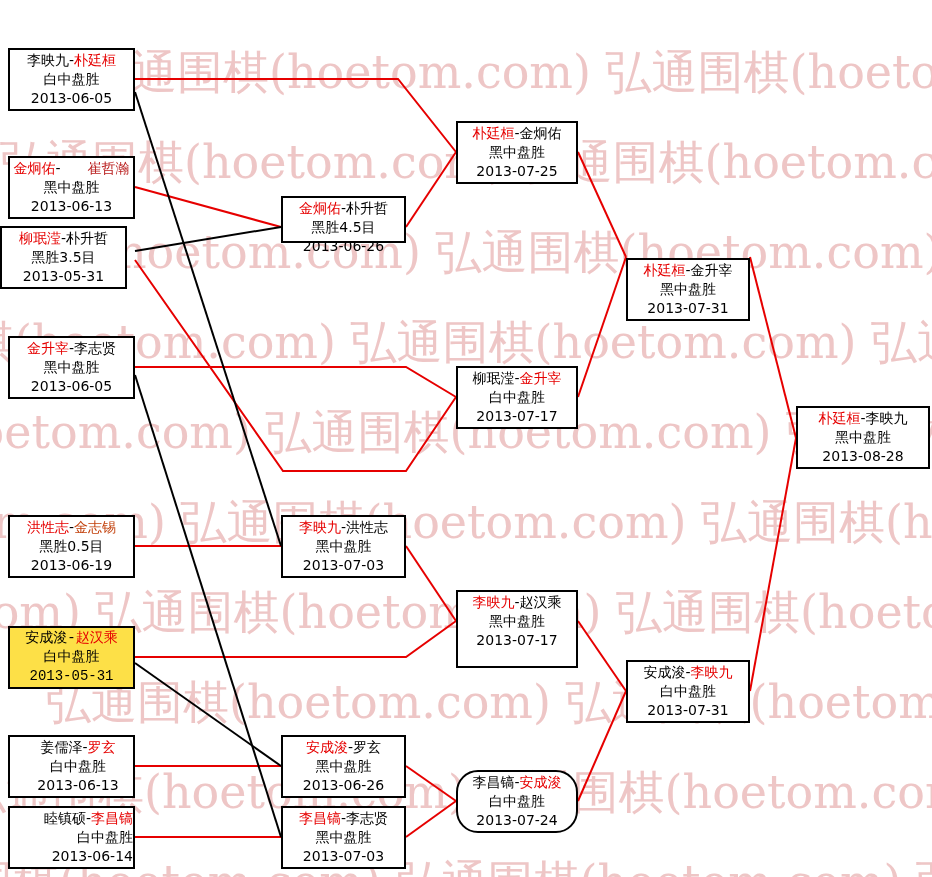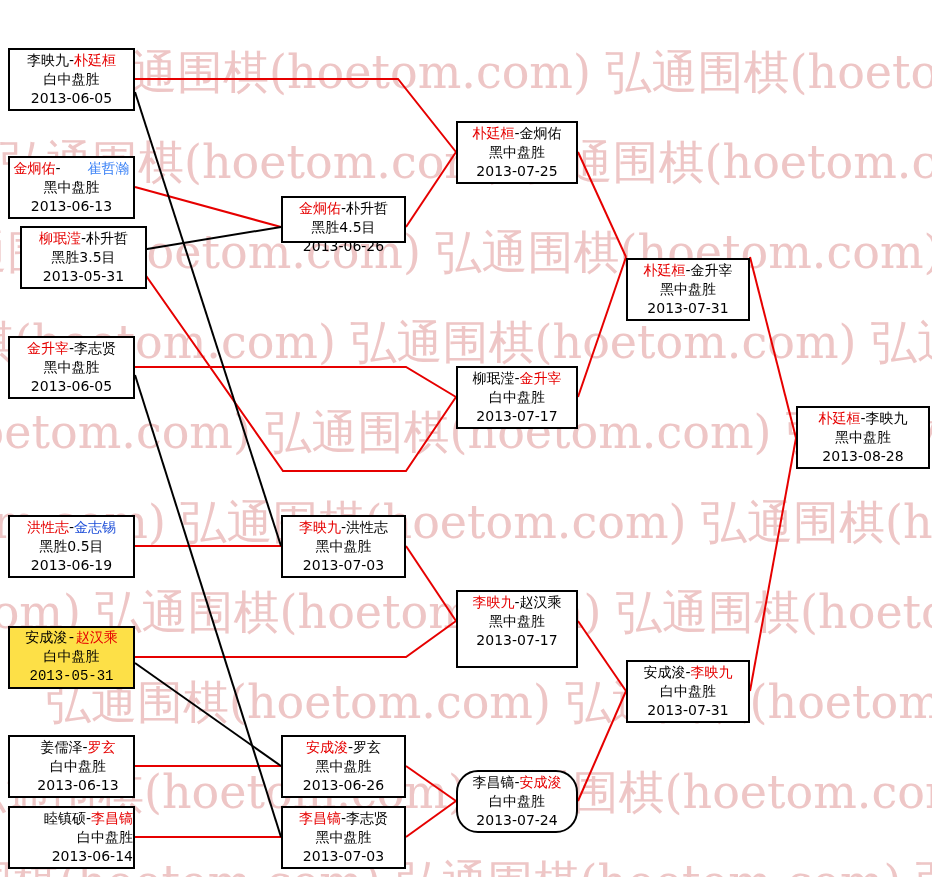--- a/index.html
+++ b/index.html
@@ -55,36 +55,36 @@
       <polyline points="135,375 281,837" fill="none" stroke="#000000" stroke-width="2"></polyline>
       <polyline points="135,663 281,766" fill="none" stroke="#000000" stroke-width="2"></polyline>
     </svg>
   <div id="boxes">
       <div class="match-box" style="left: 8px; top: 48px; width: 127px; height: 63px; border-color: rgb(0, 0, 0); background: rgb(255, 255, 255);">
         <div class="line"><span style="color: rgb(0, 0, 0);">李映九</span>-<span style="color: rgb(230, 0, 0);">朴廷桓</span></div>
         <div class="line">白中盘胜</div>
         <div class="line">2013-06-05</div>
       </div>
       <div class="match-box" style="left: 8px; top: 156px; width: 127px; height: 63px; border-color: rgb(0, 0, 0); background: rgb(255, 255, 255);">
-        <div class="line"><span style="color: rgb(230, 0, 0);">金炯佑</span>-<span style="color: #3b82f6; margin-left: 27px;">崔哲瀚</span></div>
+        <div class="line"><span style="color: rgb(230, 0, 0);">金炯佑</span>-<span style="color: #b91c1c; margin-left: 27px;">崔哲瀚</span></div>
         <div class="line">黑中盘胜</div>
         <div class="line">2013-06-13</div>
       </div>
-      <div class="match-box" style="left: 20px; top: 226px; width: 127px; height: 63px; border-color: rgb(0, 0, 0); background: rgb(255, 255, 255);">
+      <div class="match-box" style="left: 0; top: 226px; width: 127px; height: 63px; border-color: rgb(0, 0, 0); background: rgb(255, 255, 255);">
         <div class="line"><span style="color: rgb(230, 0, 0);">柳珉滢</span>-<span style="color: rgb(0, 0, 0);">朴升哲</span></div>
         <div class="line">黑胜3.5目</div>
         <div class="line">2013-05-31</div>
       </div>
       <div class="match-box" style="left: 8px; top: 336px; width: 127px; height: 63px; border-color: rgb(0, 0, 0); background: rgb(255, 255, 255);">
         <div class="line"><span style="color: rgb(230, 0, 0);">金升宰</span>-<span style="color: rgb(0, 0, 0);">李志贤</span></div>
         <div class="line">黑中盘胜</div>
         <div class="line">2013-06-05</div>
       </div>
       <div class="match-box" style="left: 8px; top: 515px; width: 127px; height: 63px; border-color: rgb(0, 0, 0); background: rgb(255, 255, 255);">
-        <div class="line"><span style="color: rgb(230, 0, 0);">洪性志</span>-<span style="color: #1d4ed8;">金志锡</span></div>
+        <div class="line"><span style="color: rgb(230, 0, 0);">洪性志</span>-<span style="color: #c2410c;">金志锡</span></div>
         <div class="line">黑胜0.5目</div>
         <div class="line">2013-06-19</div>
       </div>
       <div class="match-box" style="left: 8px; top: 626px; width: 127px; height: 63px; border-color: rgb(0, 0, 0); background: #fde047; font-family: Liberation Mono, monospace;">
         <div class="line"><span style="color: rgb(0, 0, 0);">安成浚</span>-<span style="color: rgb(230, 0, 0);">赵汉乘</span></div>
         <div class="line">白中盘胜</div>
         <div class="line">2013-05-31</div>
       </div>
       <div class="match-box" style="left: 8px; top: 735px; width: 127px; height: 63px; border-color: rgb(0, 0, 0); background: rgb(255, 255, 255); padding-left: 13px;">
         <div class="line"><span style="color: rgb(0, 0, 0);">姜儒泽</span>-<span style="color: rgb(230, 0, 0);">罗玄</span></div>

